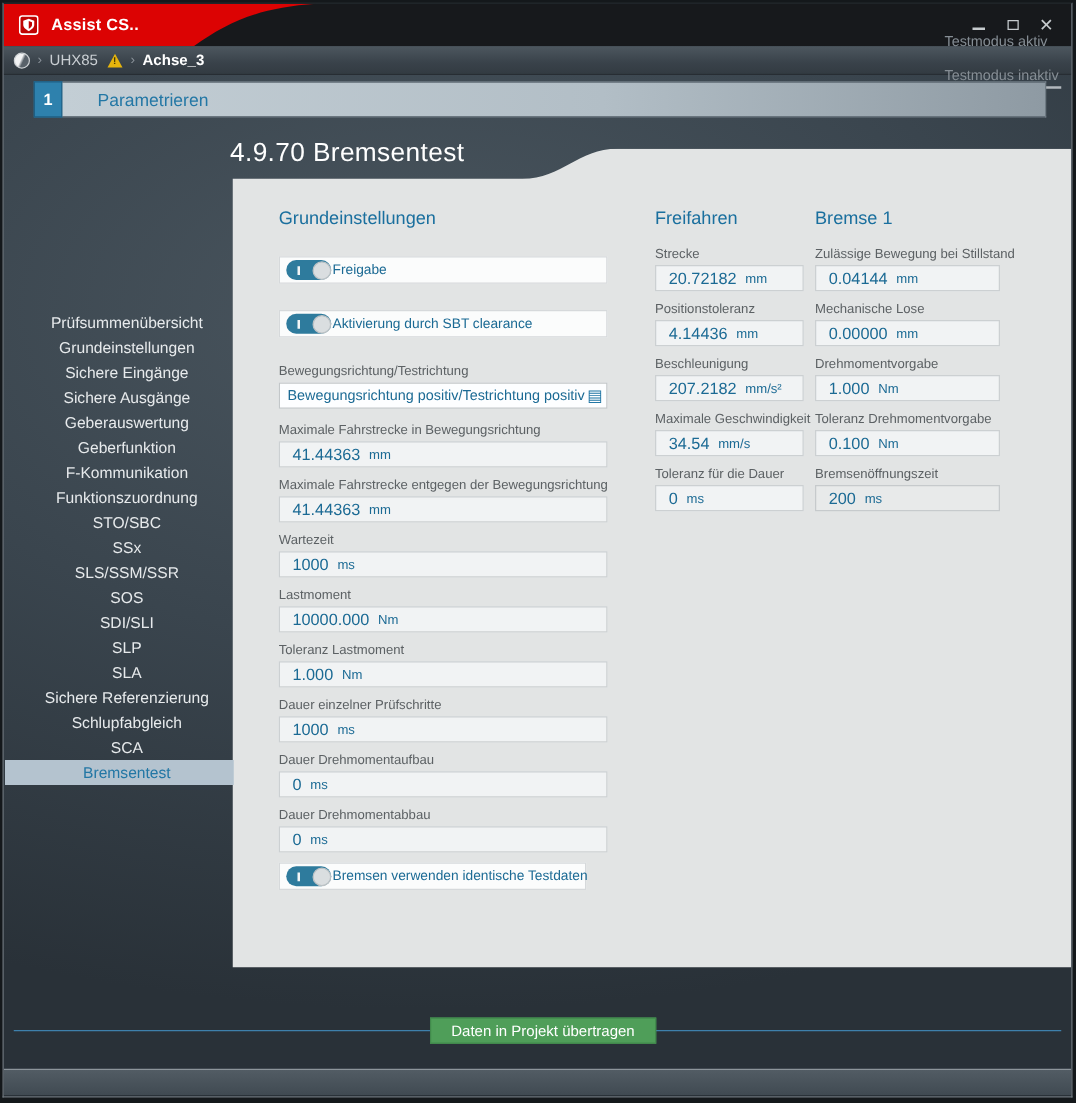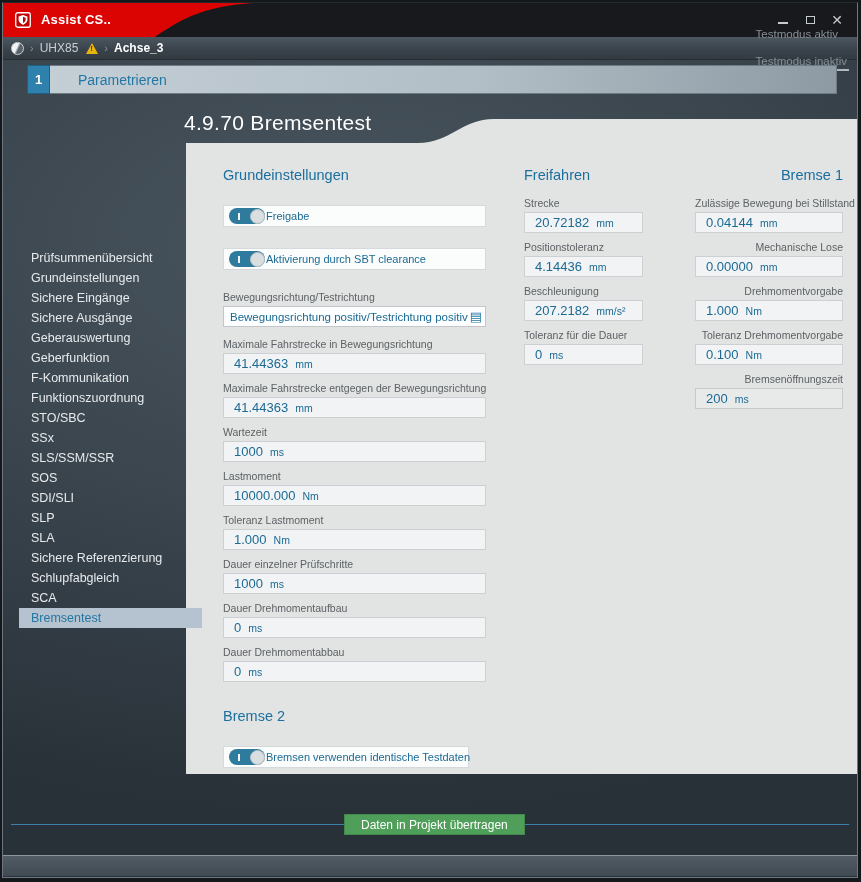--- a/index.html
+++ b/index.html
@@ -44,30 +44,30 @@
     display:flex; align-items:center; justify-content:center; flex-shrink:0; border:1px solid #1e5f84; }
   .step-label-bar { flex:1; background:linear-gradient(to right,#c3ced5 0%, #b2bec6 55%, #8e9aa3 100%);
     border:1px solid #6f7b84; border-left:none; display:flex; align-items:center; padding-left:28px;
     color:#2377a5; font-size:14px; }
 
   
   .page-title { position:absolute; left:181px; top:108px; color:#ffffff; font-size:21px; font-weight:300; letter-spacing:.3px; }
   .panel-svg { position:absolute; left:183px; top:116px; }
 
   
-  .sidebar { position:absolute; left:16px; top:245px; width:183px; }
+  .sidebar { position:absolute; left:1px; top:245px; width:183px;text-align:center; }
   .side-item { height:20px; line-height:20px; padding-left:12px; color:#e7eaec; font-size:12.5px;
     white-space:nowrap; cursor:default; }
   .side-item.selected { background:#b4c3cf; color:#2377a5; }
 
   
   .col { position:absolute; }
   .col1 { left:220px; top:164px; width:263px; }
   .col2 { left:521px; top:164px; width:119px; }
-  .col3 { left:692px; top:164px; width:148px;text-align:right; }
+  .col3 { left:649px; top:164px; width:148px; }
   .sec-heading { color:#1a6f9e; font-size:14.5px; font-weight:400; }
   .col1 .sec-heading { margin-bottom:22px; }
   .col2 .sec-heading, .col3 .sec-heading { margin-bottom:14px; }
 
   .toggle-box { height:22px; background:#fbfcfc; border:1px solid #d6d9db; display:flex; align-items:center;
     padding-left:5px; margin-bottom:21px; }
   .toggle { position:relative; width:36px; height:16px; border-radius:9px; background:#2e7b9d; flex-shrink:0; }
   .tbar { position:absolute; left:9px; top:4.5px; width:2px; height:7px; background:#f2f5f6; }
   .tknob { position:absolute; right:0px; top:0.5px; width:15px; height:15px; border-radius:50%;
     background:#dadee0; border:1px solid #bcc2c5; }
@@ -251,21 +251,20 @@
   </div>
         <div class="field">
     <div class="field-label">Dauer Drehmomentabbau</div>
     <div class="field-box">
       <span class="fval">0</span>
       <span class="funit">ms</span>
     </div>
   </div>
       </div>
 
-    <div class="sec-heading bremse2-heading">Bremse 2</div>
 
     <div class="toggle-box narrow">
       <span class="toggle">
         <span class="tbar"></span>
         <span class="tknob"></span>
       </span>
       <span class="toggle-label">Bremsen verwenden identische Testdaten</span>
     </div>
   </div>
 
@@ -287,20 +286,27 @@
     </div>
   </div>
         <div class="field">
     <div class="field-label">Beschleunigung</div>
     <div class="field-box">
       <span class="fval">207.2182</span>
       <span class="funit">mm/s²</span>
     </div>
   </div>
         <div class="field">
+    <div class="field-label">Maximale Geschwindigkeit</div>
+    <div class="field-box">
+      <span class="fval">34.54</span>
+      <span class="funit">mm/s</span>
+    </div>
+  </div>
+        <div class="field">
     <div class="field-label">Toleranz für die Dauer</div>
     <div class="field-box">
       <span class="fval">0</span>
       <span class="funit">ms</span>
     </div>
   </div>
       </div>
   </div>
 
   <div class="col col3">

